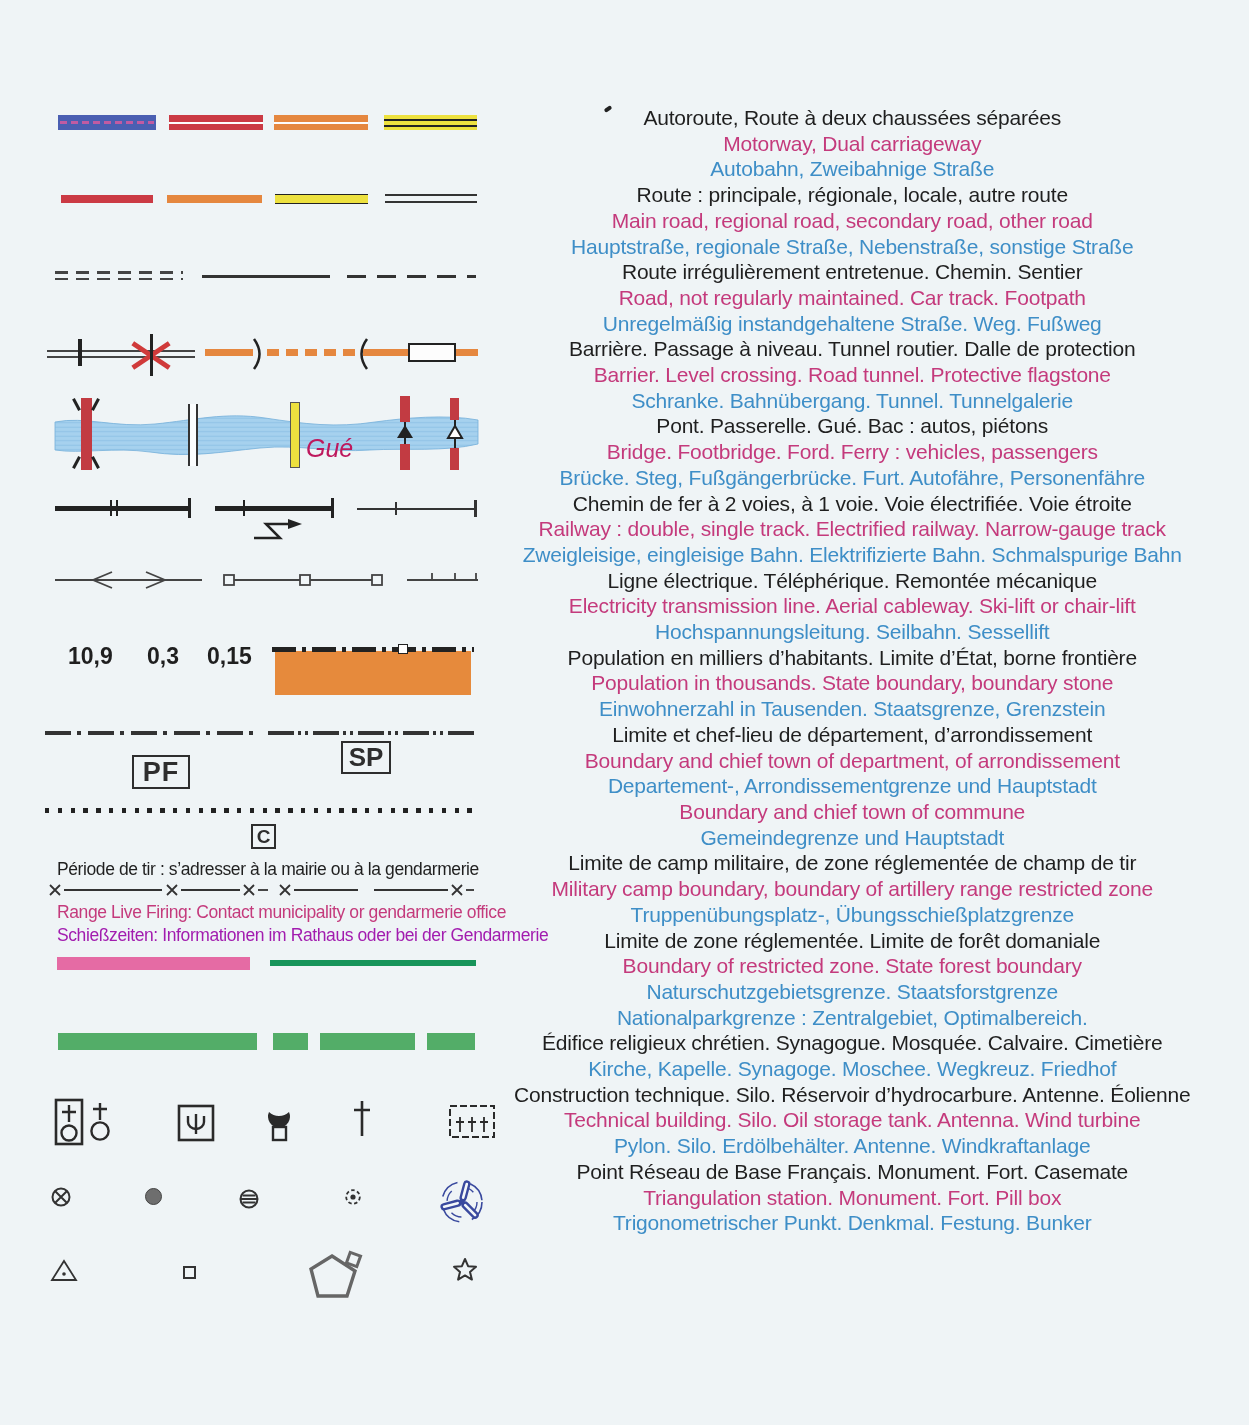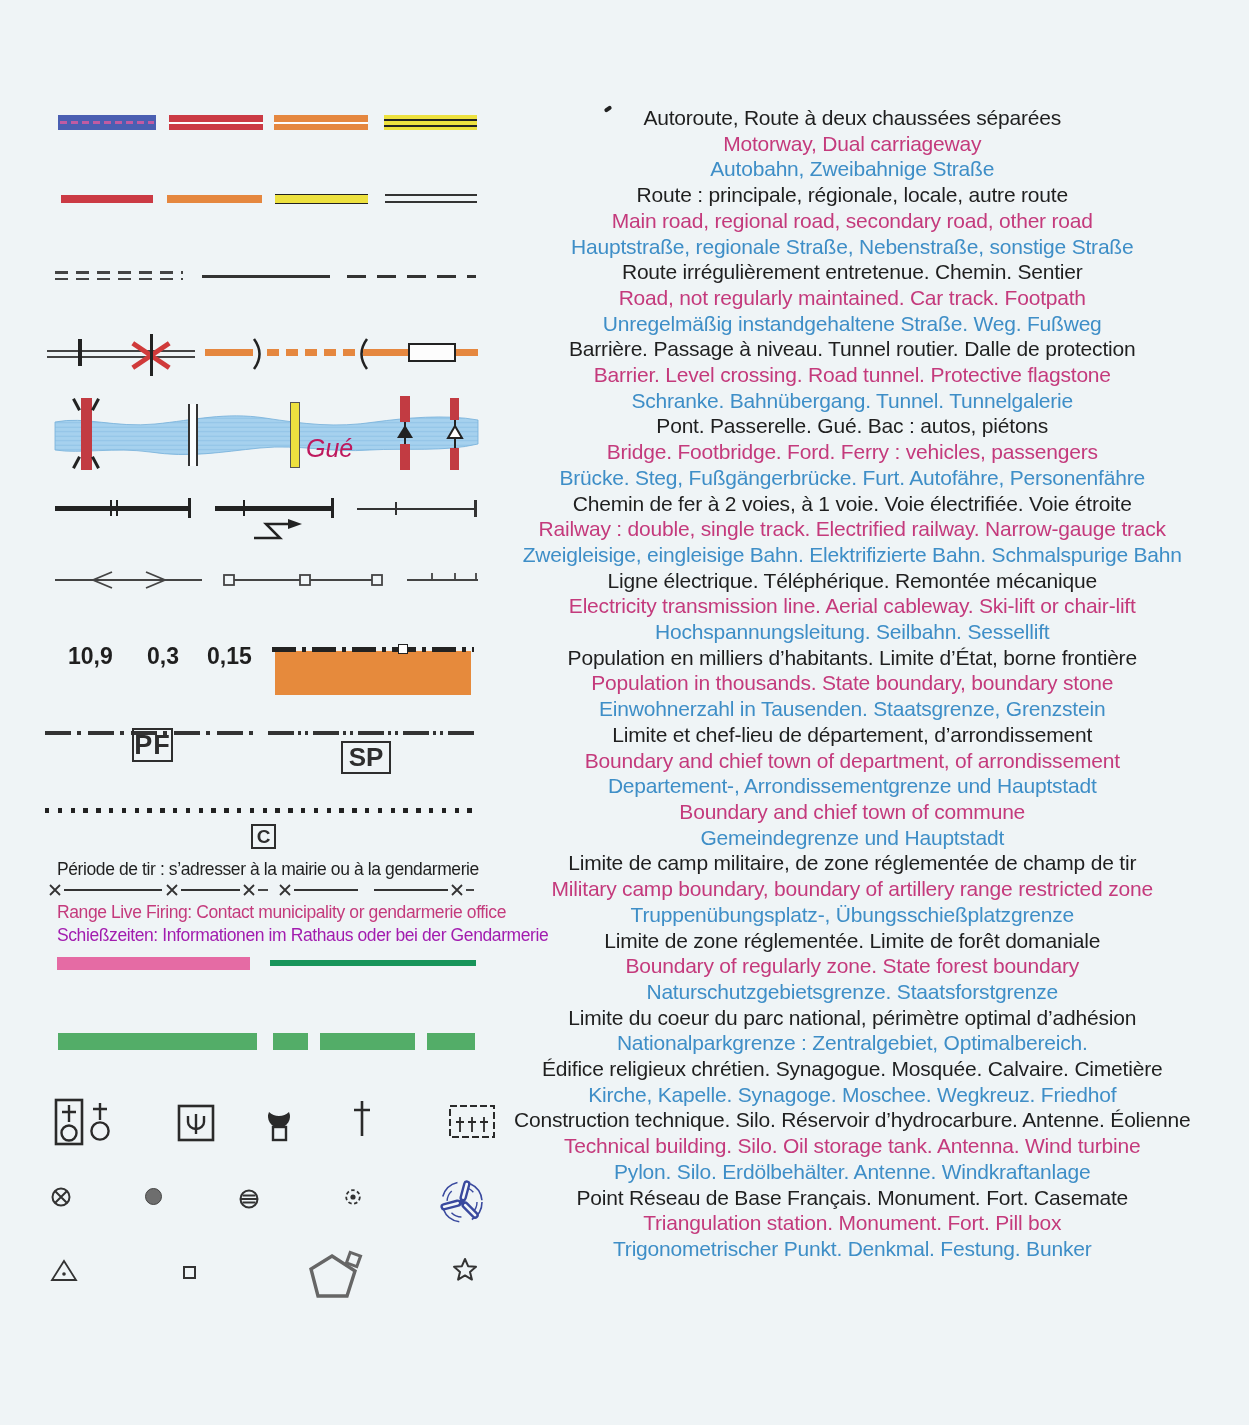--- a/index.html
+++ b/index.html
@@ -167,21 +167,21 @@
     <div class="abs popnum" style="left:207px;top:643px;">0,15</div>
     <div class="abs" style="left:275px;top:651px;width:196px;height:44px;background:#e68a3c;"></div>
     <div class="abs" style="left:272px;top:647px;width:202px;height:5px;
                 background:repeating-linear-gradient(90deg,#222 0 24px,transparent 24px 30px,#222 30px 34px,transparent 34px 40px);"></div>
     <div class="abs" style="left:398px;top:644px;width:10px;height:10px;background:#fff;border:1.5px solid #222;box-sizing:border-box;"></div>
 
     <div class="abs" style="left:45px;top:731px;width:212px;height:4px;
                 background:repeating-linear-gradient(90deg,#333 0 26px,transparent 26px 32px,#333 32px 36px,transparent 36px 43px);"></div>
     <div class="abs" style="left:268px;top:731px;width:210px;height:4px;
                 background:repeating-linear-gradient(90deg,#333 0 26px,transparent 26px 30px,#333 30px 33px,transparent 33px 37px,#333 37px 40px,transparent 40px 45px);"></div>
-    <div class="abs boxlabel" style="left:132px;top:728px;width:41px;height:34px;font-size:27px;letter-spacing:1px;">
+    <div class="abs boxlabel" style="left:132px;top:755px;width:58px;height:34px;font-size:27px;letter-spacing:1px;">
       <span>PF</span>
     </div>
     <div class="abs boxlabel" style="left:341px;top:741px;width:50px;height:33px;font-size:26px;">
       <span>SP</span>
     </div>
 
     <div class="abs" style="left:45px;top:808px;width:432px;height:4.5px;
                 background:repeating-linear-gradient(90deg,#222 0 4.5px,transparent 4.5px 12.8px);"></div>
     <div class="abs boxlabel" style="left:251px;top:824px;width:25px;height:25px;font-size:19px;border-width:2px;">
       <span>C</span>
@@ -310,23 +310,22 @@
       <div class="line de">Einwohnerzahl in Tausenden. Staatsgrenze, Grenzstein</div>
       <div class="line fr">Limite et chef-lieu de département, d’arrondissement</div>
       <div class="line en">Boundary and chief town of department, of arrondissement</div>
       <div class="line de">Departement-, Arrondissementgrenze und Hauptstadt</div>
       <div class="line en">Boundary and chief town of commune</div>
       <div class="line de">Gemeindegrenze und Hauptstadt</div>
       <div class="line fr">Limite de camp militaire, de zone réglementée de champ de tir</div>
       <div class="line en">Military camp boundary, boundary of artillery range restricted zone</div>
       <div class="line de">Truppenübungsplatz-, Übungsschießplatzgrenze</div>
       <div class="line fr">Limite de zone réglementée. Limite de forêt domaniale</div>
-      <div class="line en">Boundary of regularly zone. State forest boundary</div>
+      <div class="line en">Boundary of restricted zone. State forest boundary</div>
       <div class="line de">Naturschutzgebietsgrenze. Staatsforstgrenze</div>
-      <div class="line fr">Limite du coeur du parc national, périmètre optimal d’adhésion</div>
       <div class="line de">Nationalparkgrenze : Zentralgebiet, Optimalbereich.</div>
       <div class="line fr">Édifice religieux chrétien. Synagogue. Mosquée. Calvaire. Cimetière</div>
       <div class="line de">Kirche, Kapelle. Synagoge. Moschee. Wegkreuz. Friedhof</div>
       <div class="line fr">Construction technique. Silo. Réservoir d’hydrocarbure. Antenne. Éolienne</div>
       <div class="line en">Technical building. Silo. Oil storage tank. Antenna. Wind turbine</div>
       <div class="line de">Pylon. Silo. Erdölbehälter. Antenne. Windkraftanlage</div>
       <div class="line fr">Point Réseau de Base Français. Monument. Fort. Casemate</div>
       <div class="line en">Triangulation station. Monument. Fort. Pill box</div>
       <div class="line de">Trigonometrischer Punkt. Denkmal. Festung. Bunker</div>
     </div>

